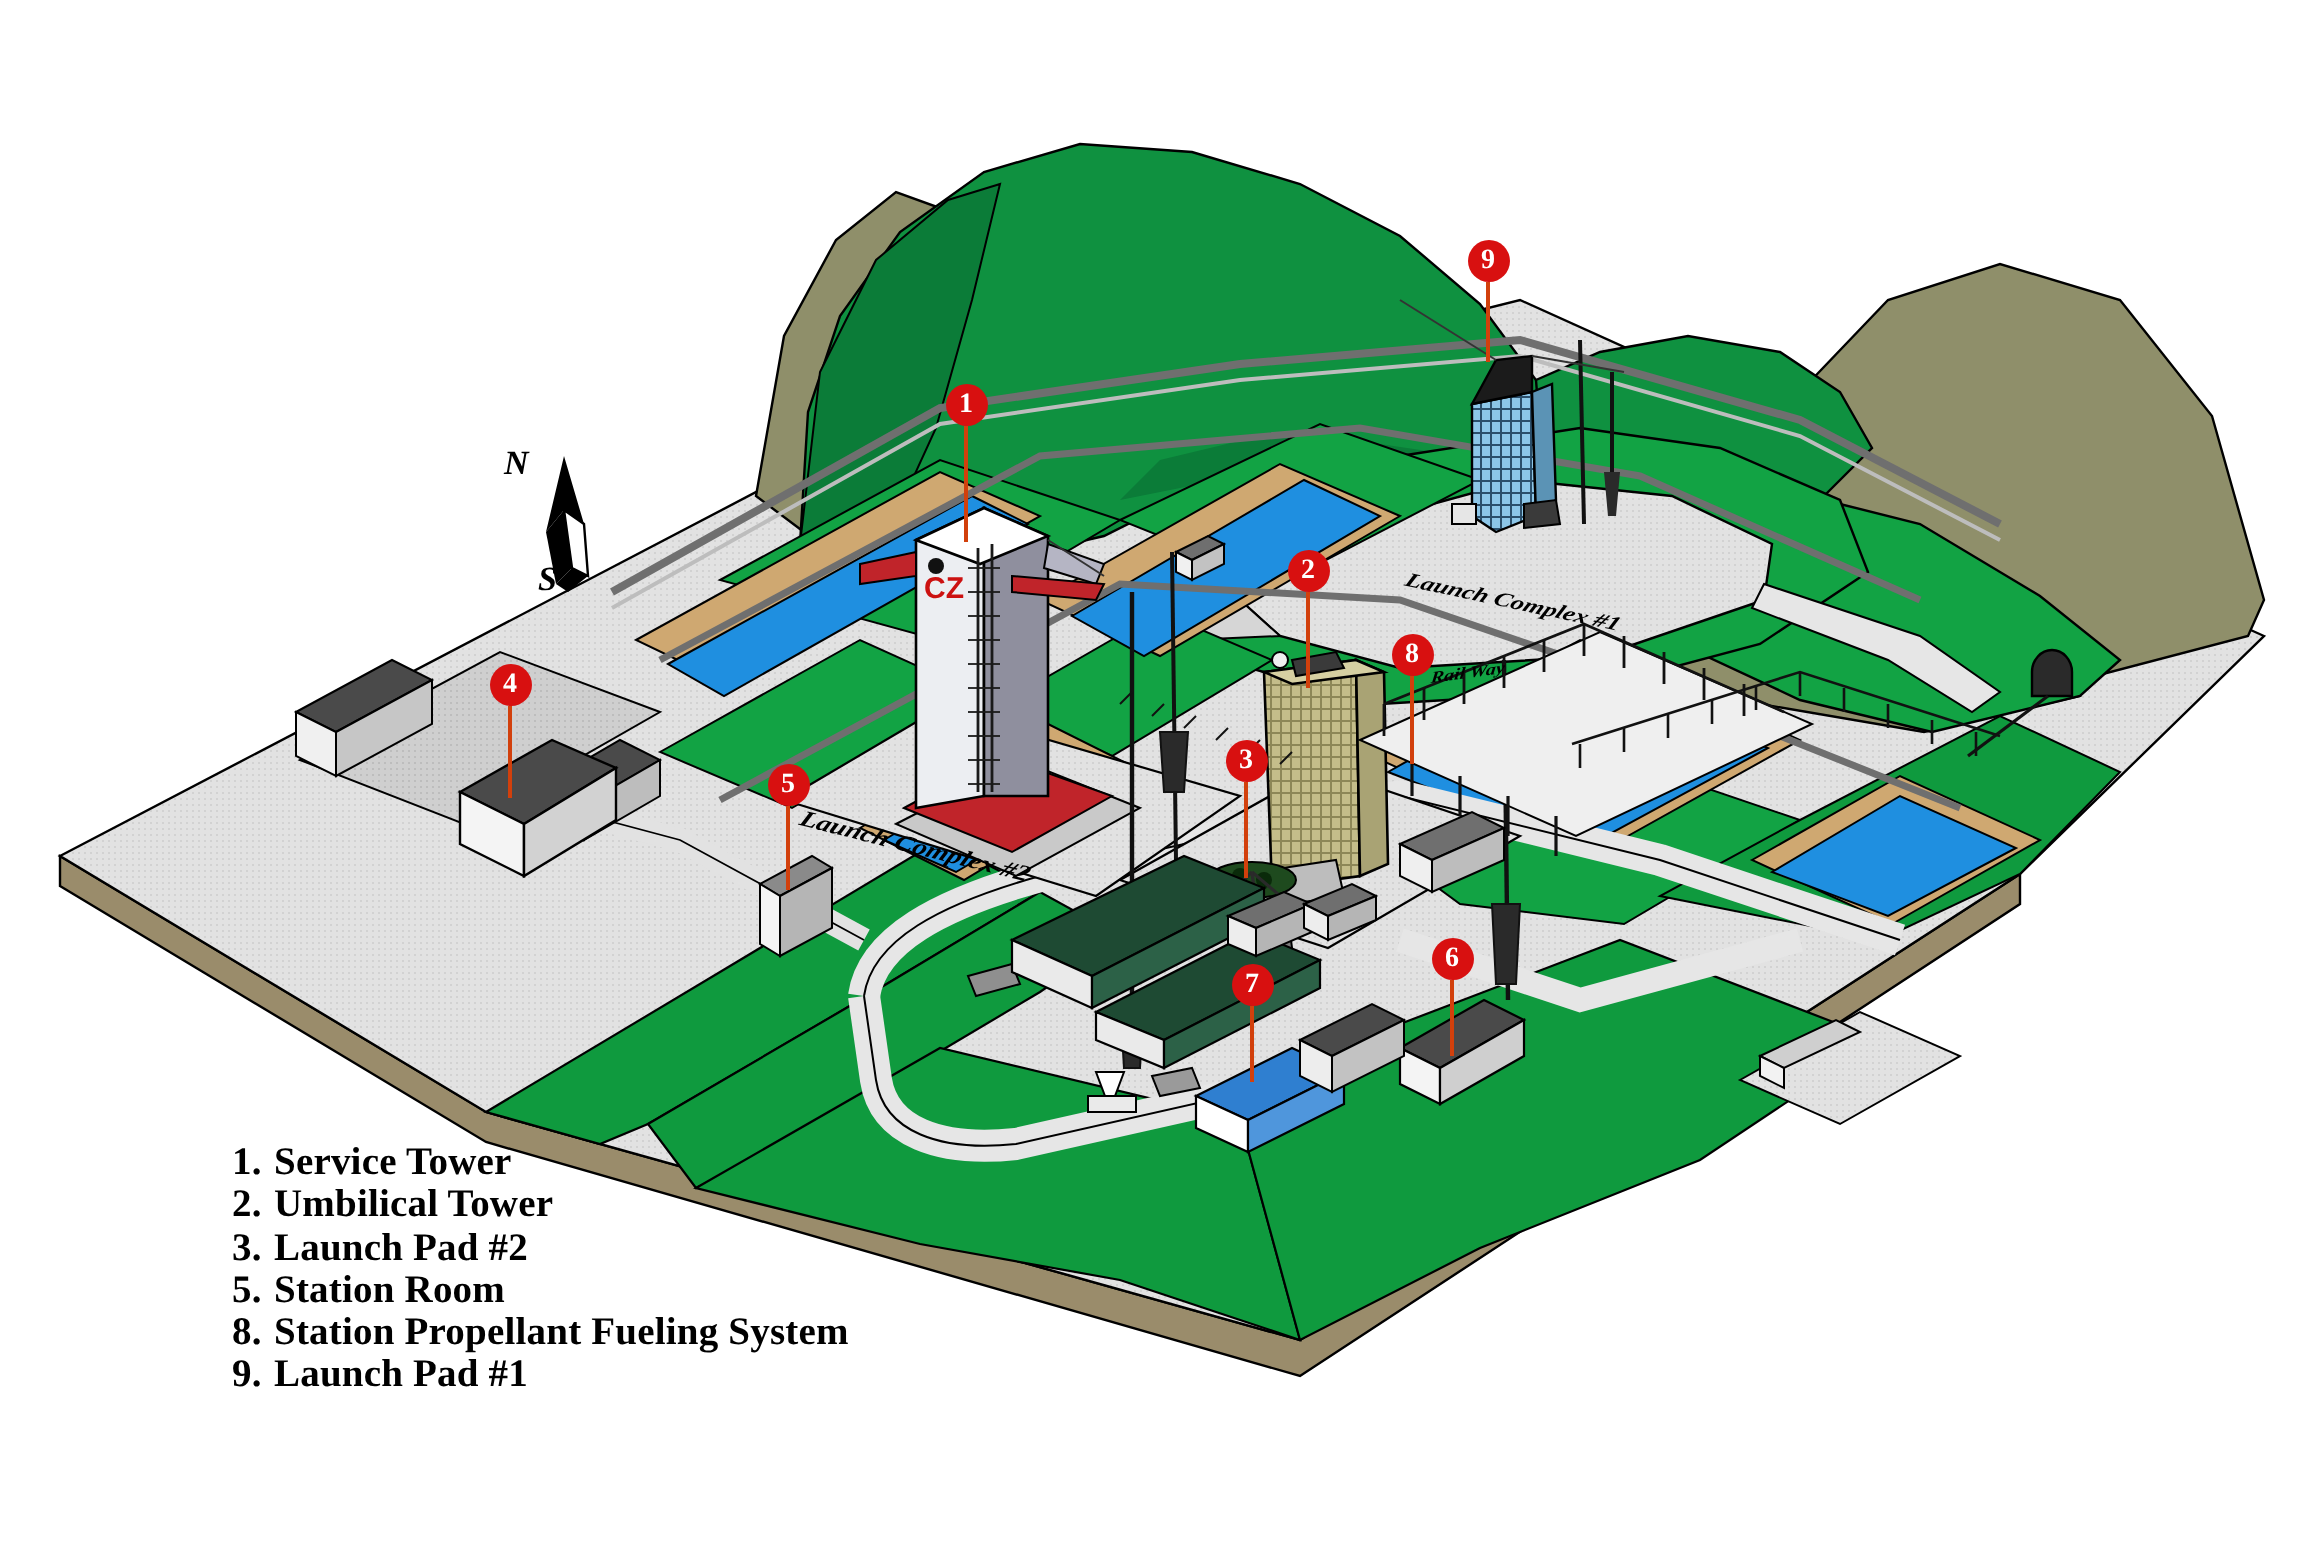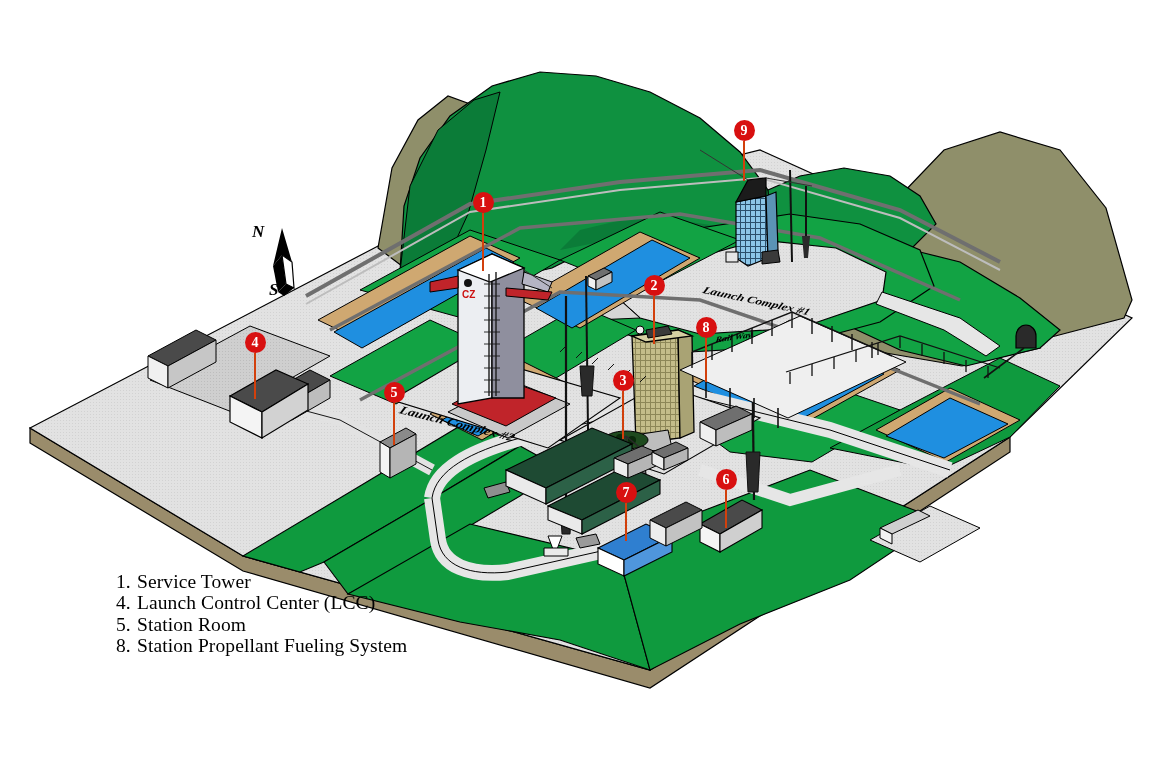--- a/index.html
+++ b/index.html
@@ -26,20 +26,21 @@
   #legend {
     position: absolute;
     left: 116px;
     top: 571px;
     width: 460px;
     font-family: "Liberation Serif", "DejaVu Serif", serif;
     font-size: 19.5px;
     line-height: 21.3px;
     color: #000000;
     letter-spacing: 0.1px;
+    font-weight: bold;
   }
   .legend-row {
     white-space: nowrap;
     display: block;
   }
   .legend-num {
     display: inline-block;
     width: 21px;
   }
   .legend-label { display: inline; }
@@ -117,21 +118,21 @@
     font-size: 10px;
     transform: rotate(-8deg) skewX(-14deg) scaleY(0.8);
     transform-origin: left top;
   }
   .tower-logo {
     position: absolute;
     left: 462px; top: 290px;
     width: 12px;
     color: #cc1111;
     font-family: "Liberation Sans", sans-serif;
-    font-size: 10px;
+    font-size: 15px;
     font-weight: bold;
     line-height: 9px;
     letter-spacing: 0px;
     text-align: center;
   }
 </style>
 </head>
 <body>
 
 <div id="page">
@@ -540,18 +541,20 @@
         <div class="pin-head">8</div>
       </div>
       <div class="marker" style="left: 744px; top: 141px;">
         <div class="pin-stem" style="height: 40px;"></div>
         <div class="pin-head">9</div>
       </div>
     </div>
 
   <div id="legend">
       <div class="legend-row"><span class="legend-num">1.</span><span class="legend-label">Service Tower</span></div>
-      <div class="legend-row"><span class="legend-num">4.</span><span class="legend-label">Launch Control Center (LCC)</span></div>
+      <div class="legend-row"><span class="legend-num">2.</span><span class="legend-label">Umbilical Tower</span></div>
+      <div class="legend-row"><span class="legend-num">3.</span><span class="legend-label">Launch Pad #2</span></div>
       <div class="legend-row"><span class="legend-num">5.</span><span class="legend-label">Station Room</span></div>
       <div class="legend-row"><span class="legend-num">8.</span><span class="legend-label">Station Propellant Fueling System</span></div>
+      <div class="legend-row"><span class="legend-num">9.</span><span class="legend-label">Launch Pad #1</span></div>
     </div>
 
 </div>
 
 </body></html>

